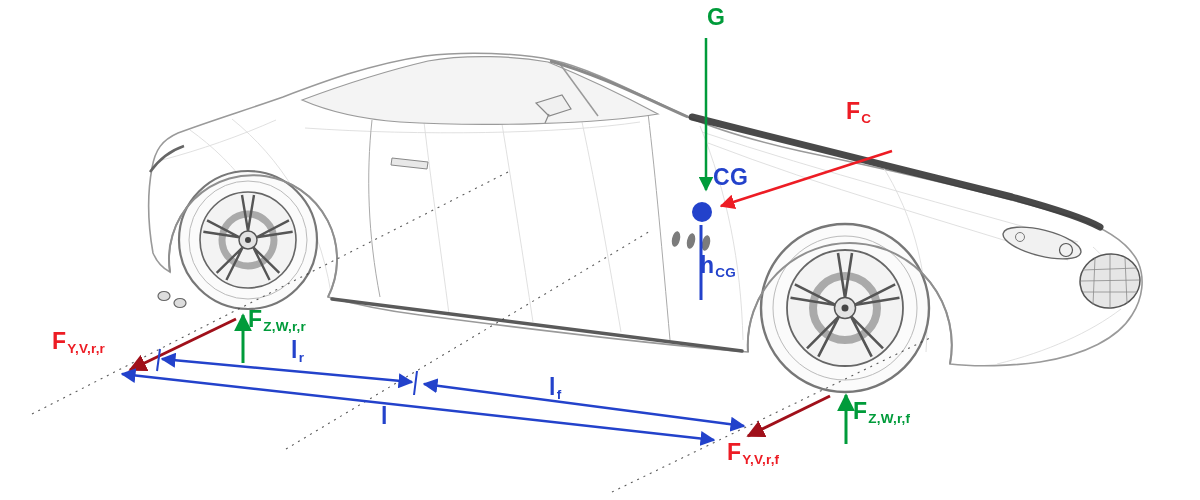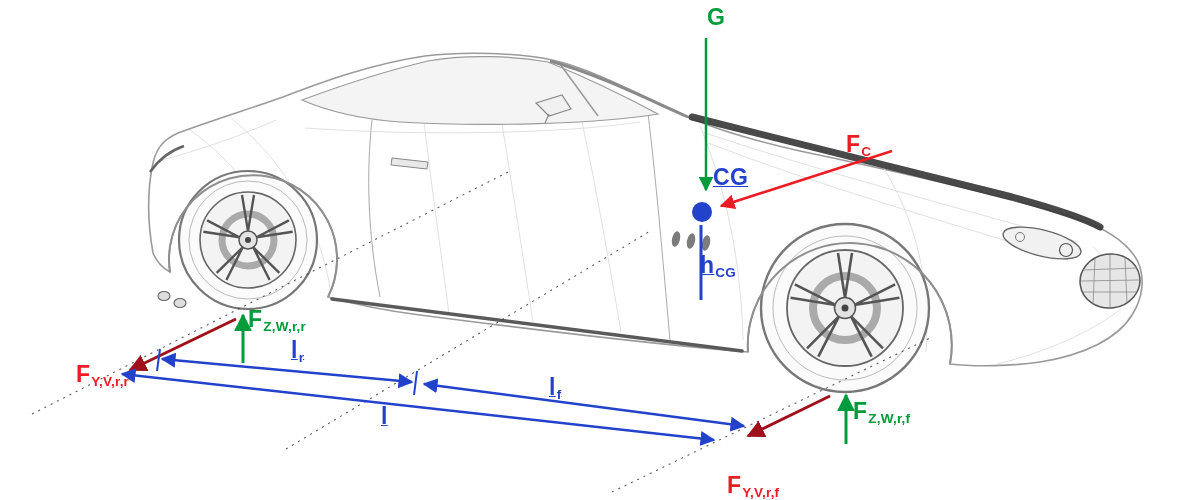--- a/index.html
+++ b/index.html
@@ -13,22 +13,22 @@
   body{
     width:1200px;height:500px;position:relative;background:#ffffff;
     font-family:"Liberation Sans", sans-serif;overflow:hidden;
   }
   .stage{position:absolute;inset:0;}
   svg.diagram{position:absolute;left:0;top:0;}
   .lbl{position:absolute;font-weight:700;white-space:nowrap;line-height:1;}
   .lbl .main{font-size:23px;letter-spacing:.3px;}
   .lbl .sub{font-size:13.5px;position:relative;top:.32em;margin-left:1px;letter-spacing:.2px;}
   .green{color:var(--c-green);}
-  .red{color:var(--c-red);margin-top:33px;}
-  .blue{color:var(--c-blue);text-decoration:underline;}
+  .red{color:var(--c-red);}
+  .blue{color:var(--c-blue);}
   
   .s-green{stroke:var(--c-green);}
   .s-red{stroke:var(--c-red);}
   .s-blue{stroke:var(--c-blue);}
   .s-darkred{stroke:var(--c-darkred);}
   .f-green{fill:var(--c-green);}
   .f-red{fill:var(--c-red);}
   .f-blue{fill:var(--c-blue);}
   .f-darkred{fill:var(--c-darkred);}
   .s-dotted{stroke:#333;stroke-width:1.1;stroke-dasharray:2 5;opacity:.8;}
@@ -217,21 +217,21 @@
 </div>
 
 <div class="lbl blue" style="left:713px;top:166px">
   <span class="main">CG</span><span class="sub"></span>
 </div>
 
 <div class="lbl blue" style="left:700px;top:254px">
   <span class="main">h</span><span class="sub">CG</span>
 </div>
 
-<div class="lbl red" style="left:76px;top:330px">
+<div class="lbl red" style="left:52px;top:330px">
   <span class="main">F</span><span class="sub">Y,V,r,r</span>
 </div>
 
 <div class="lbl green" style="left:248px;top:308px">
   <span class="main">F</span><span class="sub">Z,W,r,r</span>
 </div>
 
 <div class="lbl blue" style="left:291px;top:339px">
   <span class="main">l</span><span class="sub">r</span>
 </div>

